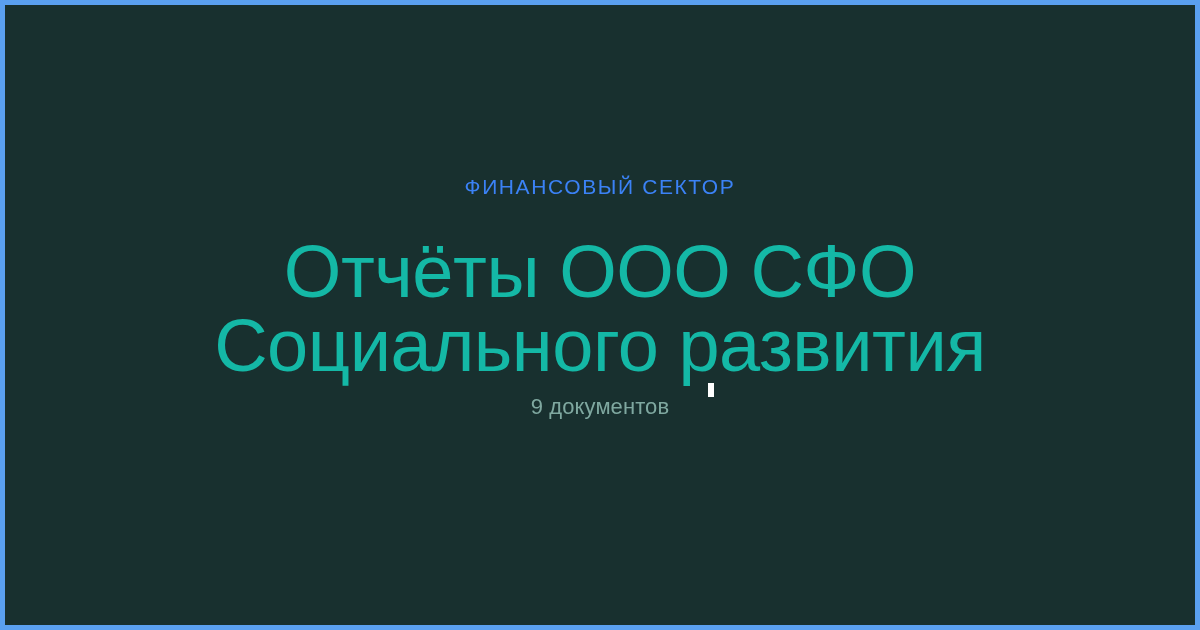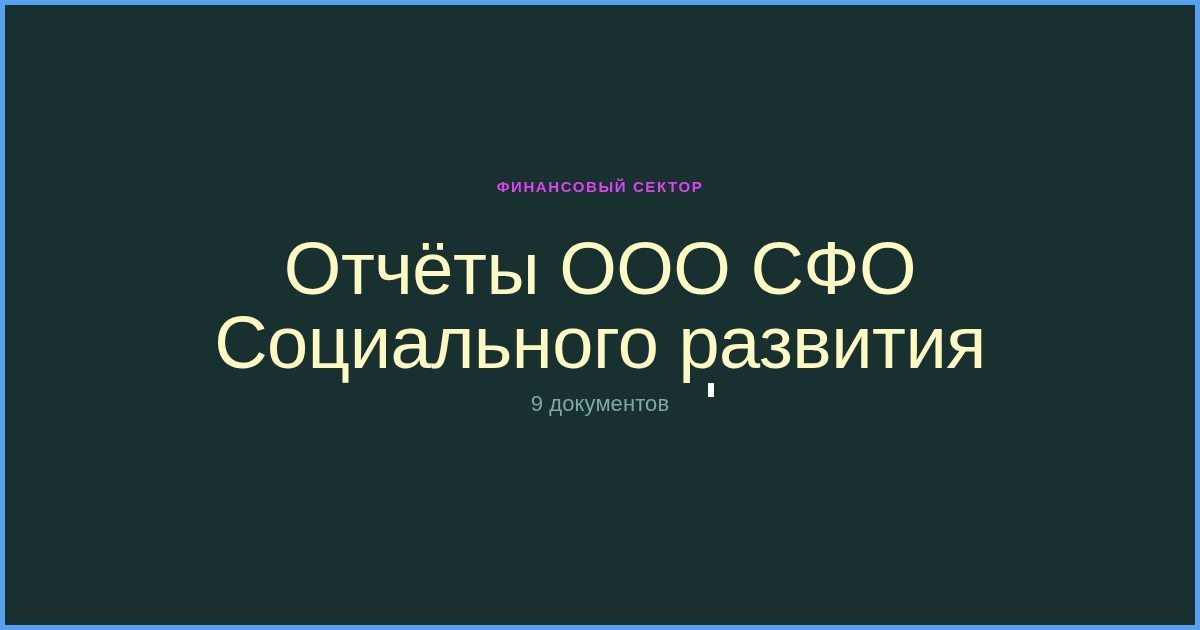--- a/index.html
+++ b/index.html
@@ -36,34 +36,34 @@
     flex-direction: column;
     align-items: center;
     text-align: center;
     
     transform: translateY(-18px);
   }
 
   
   .eyebrow {
     display: block;
-    color: #d946ef;
-    font-size: 15px;
-    font-weight: 700;
+    color: #3b82f6;
+    font-size: 21px;
+    font-weight: 400;
     letter-spacing: 1.6px;
     text-transform: uppercase;
     line-height: 1;
     margin: 0 0 38px 0;
     white-space: nowrap;
   }
 
   
   .title {
     display: block;
-    color: #fef9c3;
+    color: #14b8a6;
     font-size: 74px;
     font-weight: 400;
     line-height: 0.99;
     letter-spacing: -0.5px;
     margin: 0;
     max-width: 960px;
     word-wrap: break-word;
   }
 
   

